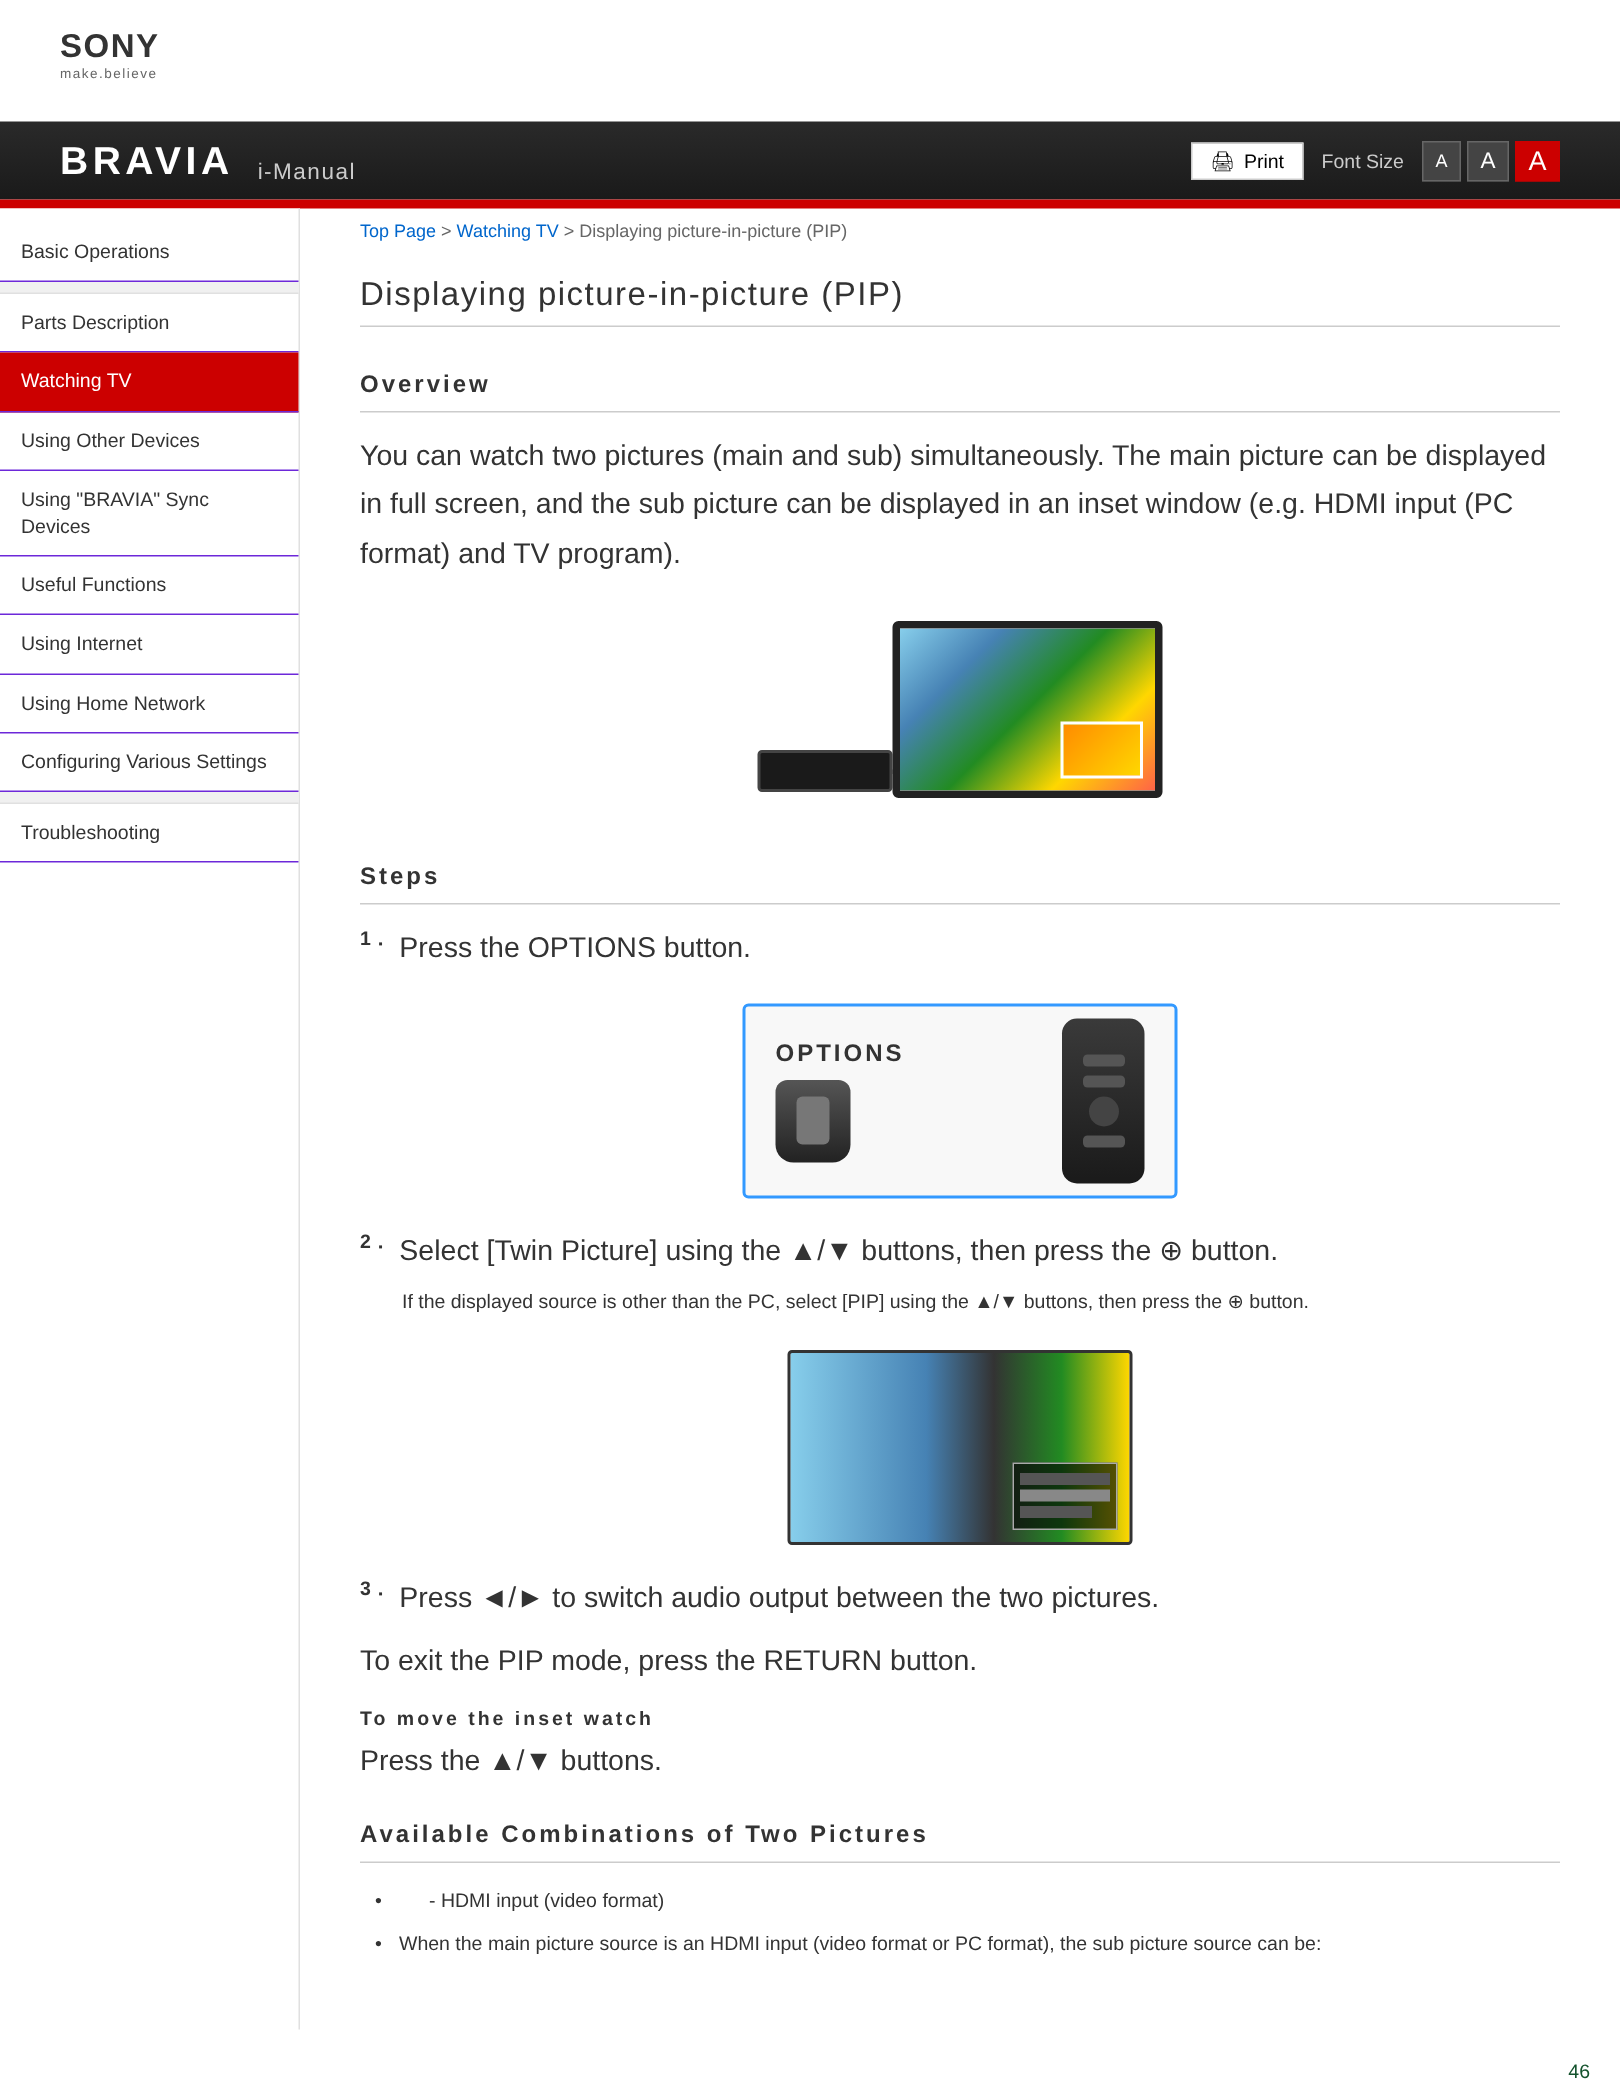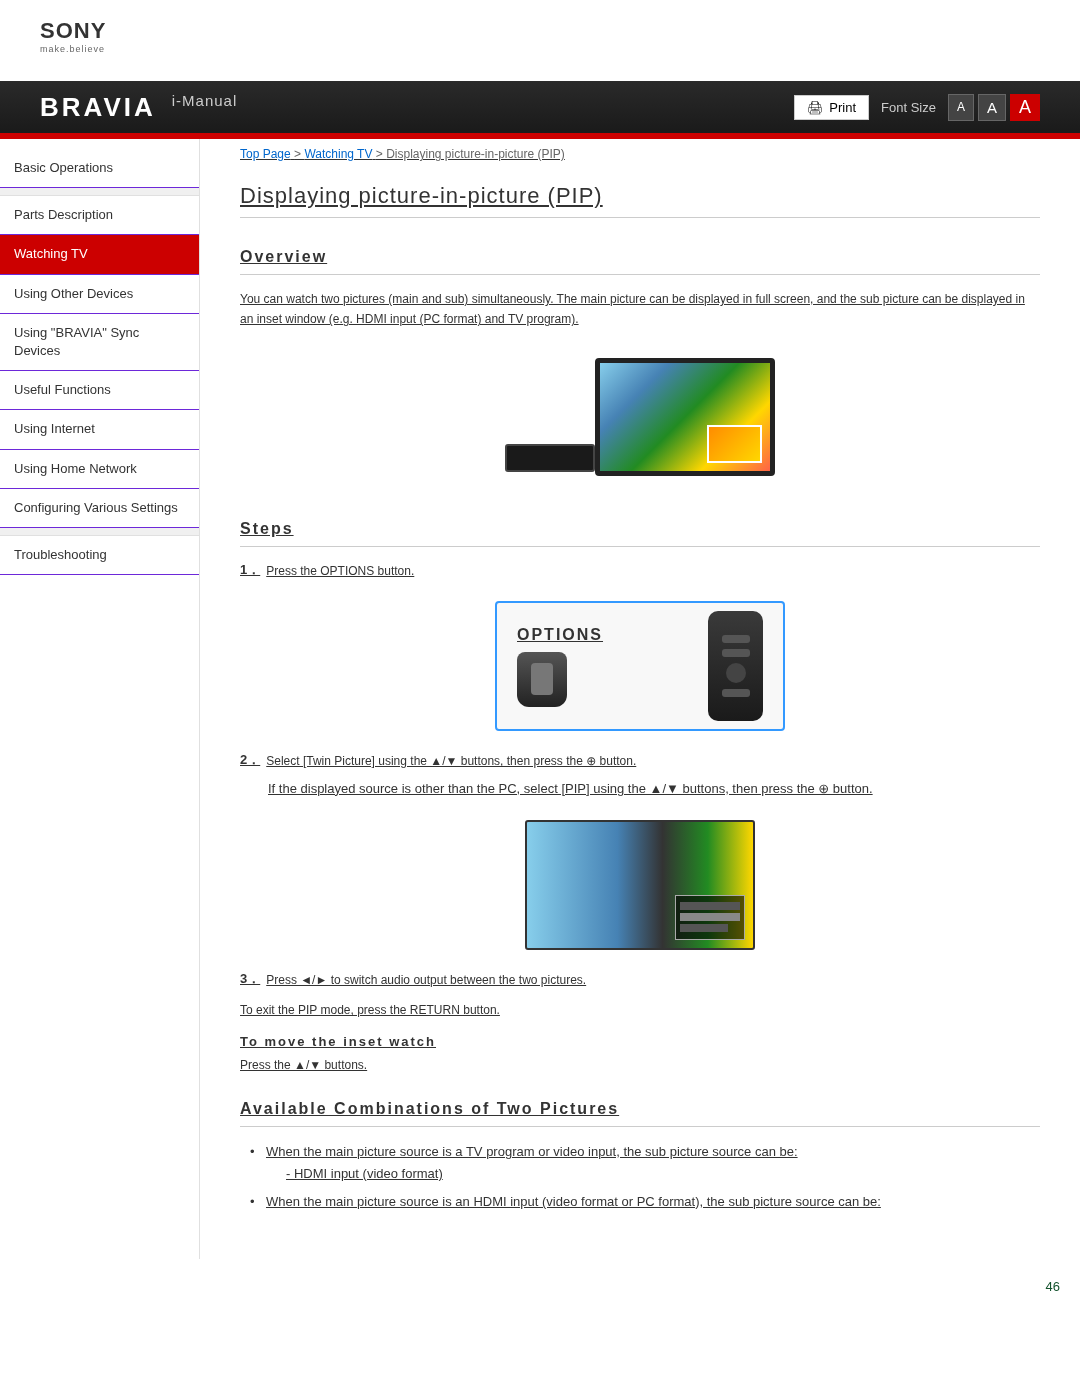--- a/index.html
+++ b/index.html
@@ -14,21 +14,21 @@
     .header-bar {
       background: linear-gradient(to bottom, #2a2a2a, #1a1a1a);
       display: flex;
       align-items: center;
       justify-content: space-between;
       padding: 0 40px;
       height: 52px;
     }
     .bravia-title {
       display: flex;
-      align-items: flex-start;
+      align-items: flex-end;
       gap: 16px;
     }
     .bravia-text {
       color: #fff;
       font-size: 26px;
       font-weight: bold;
       font-family: 'Arial Black', sans-serif;
       letter-spacing: 3px;
     }
     .imanual-text {
@@ -77,21 +77,21 @@
       font-size: 13px;
       cursor: pointer;
       border-bottom: 1px solid #6d28d9;
       color: #333;
       line-height: 1.4;
     }
     .sidebar-item.active { background: #c00; color: #fff; }
     .sidebar-divider { height: 8px; background: #f0f0f0; border-bottom: 1px solid #e0e0e0; }
 
     
-    .content { flex: 1; padding: 0 40px 40px 40px; text-decoration: underline; }
+    .content { flex: 1; padding: 0 40px 40px 40px; }
 
     
     .breadcrumb {
       padding: 8px 0 12px 0;
       font-size: 12px;
       color: #0066cc;
     }
     .breadcrumb a { color: #0066cc; text-decoration: none; }
     .breadcrumb span { color: #666; }
 
@@ -111,21 +111,21 @@
       font-size: 16px;
       font-weight: bold;
       letter-spacing: 2px;
       color: #333;
       padding: 10px 0 8px 0;
       border-bottom: 1px solid #ccc;
       margin-bottom: 14px;
     }
 
     
-    .body-text { font-size: 12px; line-height: 1.7; color: #333; margin-bottom: 14px; }
+    .body-text { font-size: 19px; line-height: 1.7; color: #333; margin-bottom: 14px; }
 
     
     .img-placeholder {
       display: flex;
       justify-content: center;
       margin: 20px 0;
     }
 
     
     .sub-text { font-size: 13px; line-height: 1.7; color: #333; margin: 4px 0 4px 28px; }
@@ -276,21 +276,20 @@
 
     <div class="body-text">To exit the PIP mode, press the RETURN button.</div>
 
     <div class="sub-section-heading">To move the inset watch</div>
     <div class="body-text">Press the ▲/▼ buttons.</div>
 
     <div class="section-heading">Available Combinations of Two Pictures</div>
 
     <ul class="bullet-list">
       <li>
-        <span>When the main picture source is a TV program or video input, the sub picture source can be:</span>
         <div class="sub-bullet">- HDMI input (video format)</div>
       </li>
       <li>
         <span>When the main picture source is an HDMI input (video format or PC format), the sub picture source can be:</span>
       </li>
     </ul>
 
   </div>
 </div>
 

